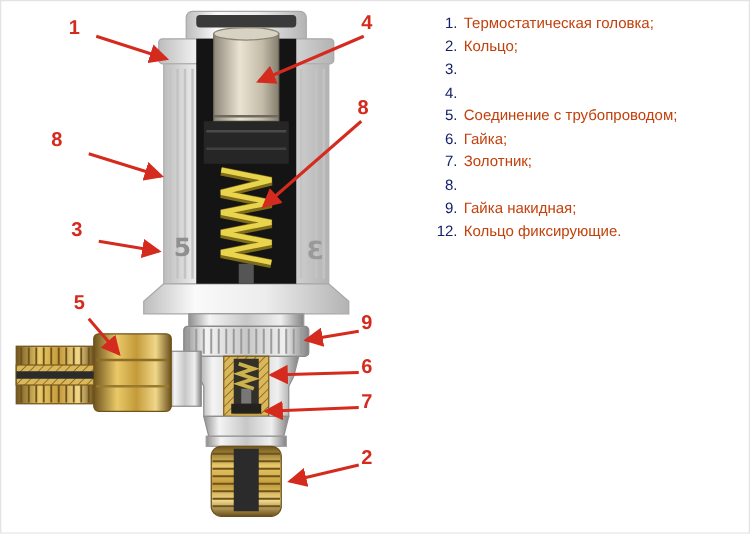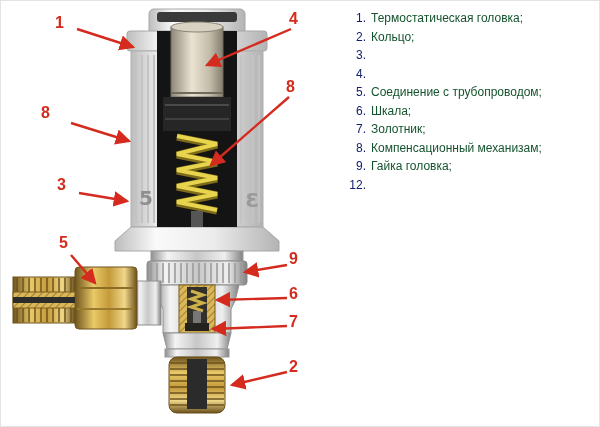--- a/index.html
+++ b/index.html
@@ -19,21 +19,21 @@
   }
   .legend-row {
     display:flex; align-items:flex-start;
     font-size:12px; line-height:12.5px; margin-bottom:6px;
     color:#333333; white-space:nowrap;
   }
   .legend-num {
     flex:0 0 22px; width:22px; text-align:right; margin-right:5px;
     color:#14206a;
   }
-  .legend-lbl { color:#14532d; }
+  .legend-lbl { color:#c2410c; }
 </style>
 </head>
 <body>
 
 <div class="stage">
 
   <div class="diagram">
     <svg class="valve-svg" width="340" height="427" viewBox="0 0 340 427">
       <defs>
         <linearGradient id="gChrome" x1="0" y1="0" x2="1" y2="0">
@@ -229,32 +229,32 @@
     </li>
     <li class="legend-row">
       <span class="legend-num">4.</span>
     </li>
     <li class="legend-row">
       <span class="legend-num">5.</span>
       <span class="legend-lbl">Соединение с трубопроводом;</span>
     </li>
     <li class="legend-row">
       <span class="legend-num">6.</span>
-      <span class="legend-lbl">Шкала;</span>
+      <span class="legend-lbl">Гайка;</span>
     </li>
     <li class="legend-row">
       <span class="legend-num">7.</span>
       <span class="legend-lbl">Золотник;</span>
     </li>
     <li class="legend-row">
       <span class="legend-num">8.</span>
-      <span class="legend-lbl">Компенсационный механизам;</span>
     </li>
     <li class="legend-row">
       <span class="legend-num">9.</span>
-      <span class="legend-lbl">Гайка головка;</span>
+      <span class="legend-lbl">Гайка накидная;</span>
     </li>
     <li class="legend-row">
       <span class="legend-num">12.</span>
+      <span class="legend-lbl">Кольцо фиксирующие.</span>
     </li>
   </ol>
 
 </div>
 
 </body></html>

